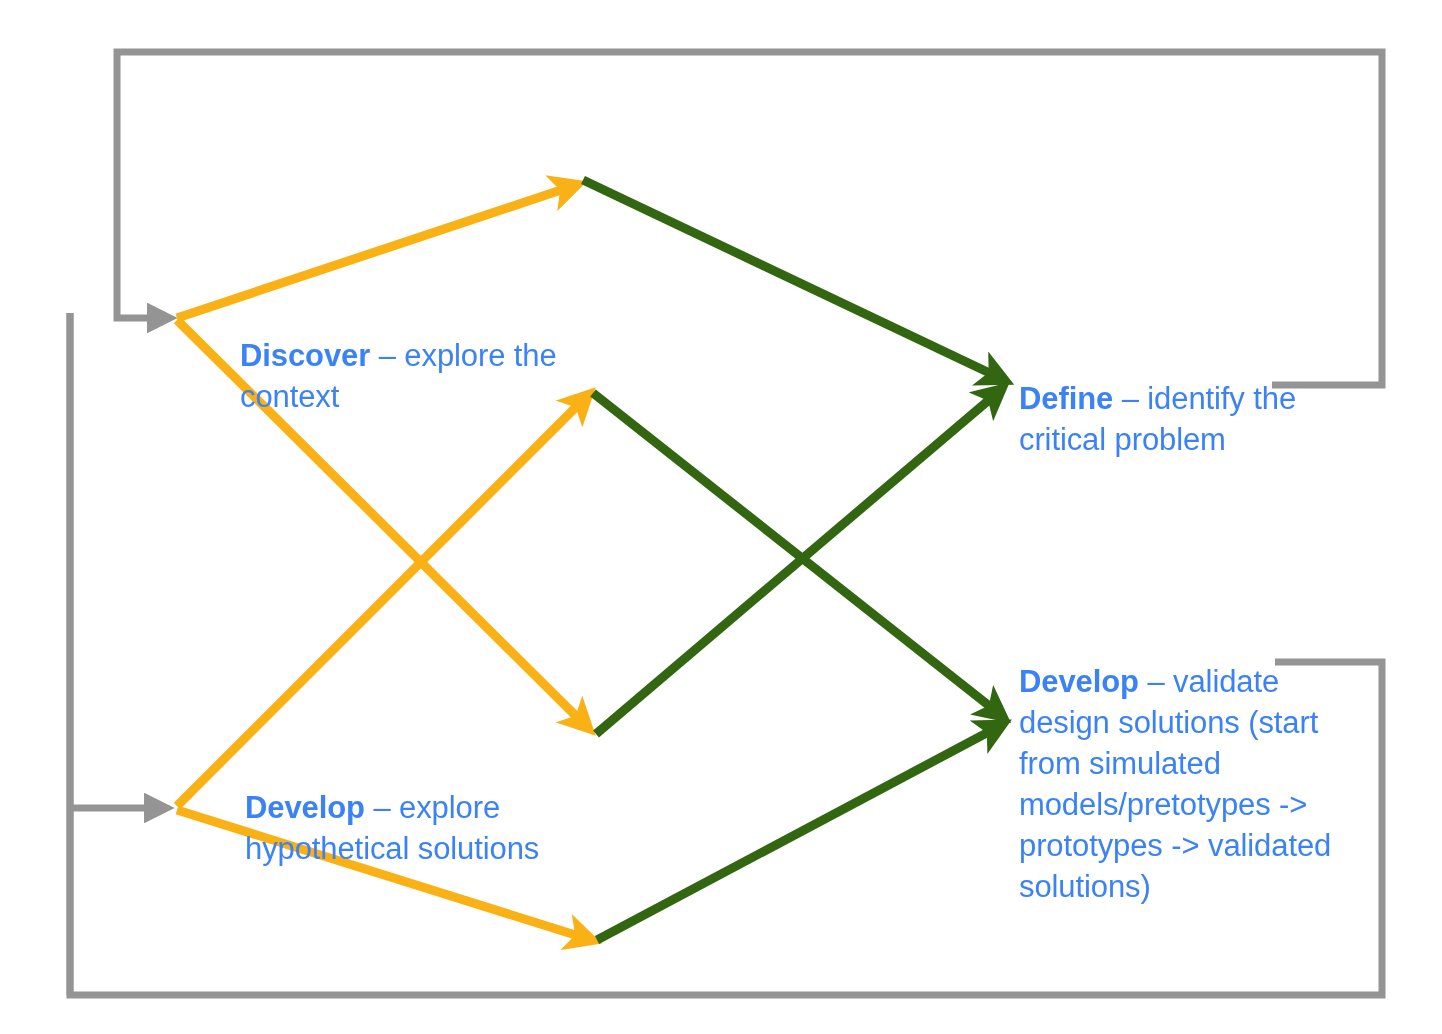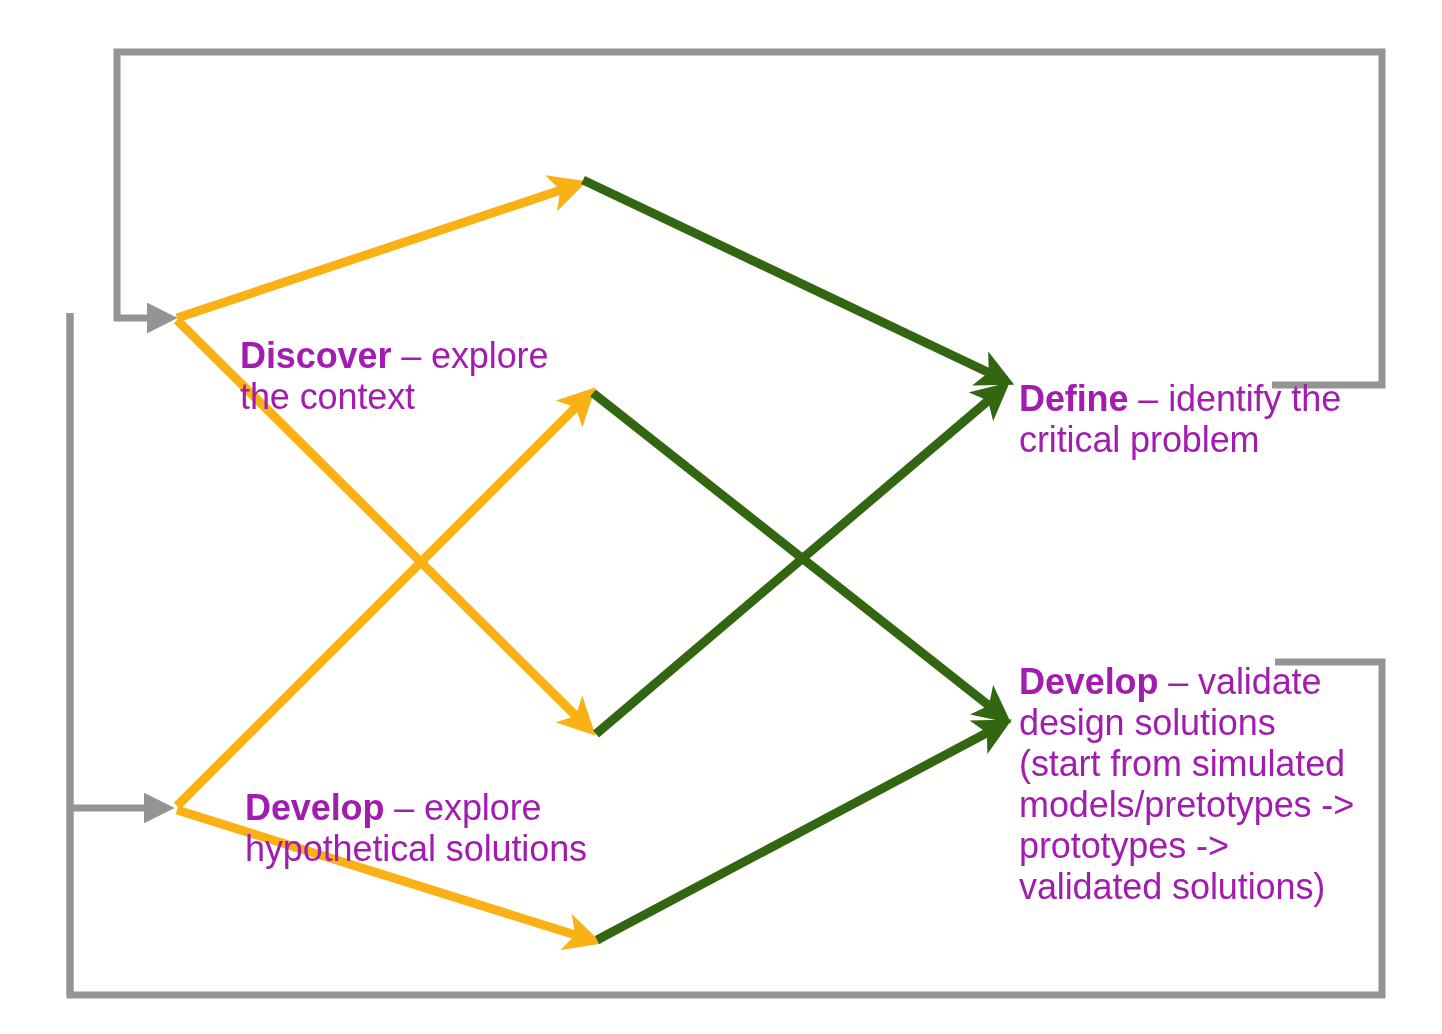--- a/index.html
+++ b/index.html
@@ -21,22 +21,22 @@
   }
   #diagram-svg {
     position: absolute;
     left: 0;
     top: 0;
     width: 1442px;
     height: 1034px;
   }
   .node-label {
     position: absolute;
-    color: #a21caf;
-    font-size: 36px;
+    color: #3b82f6;
+    font-size: 31px;
     line-height: 41px;
     letter-spacing: -0.1px;
     white-space: pre-line;
     font-weight: 400;
   }
   .node-label .lead {
     font-weight: 700;
   }
   #label-discover {
     left: 240px;

